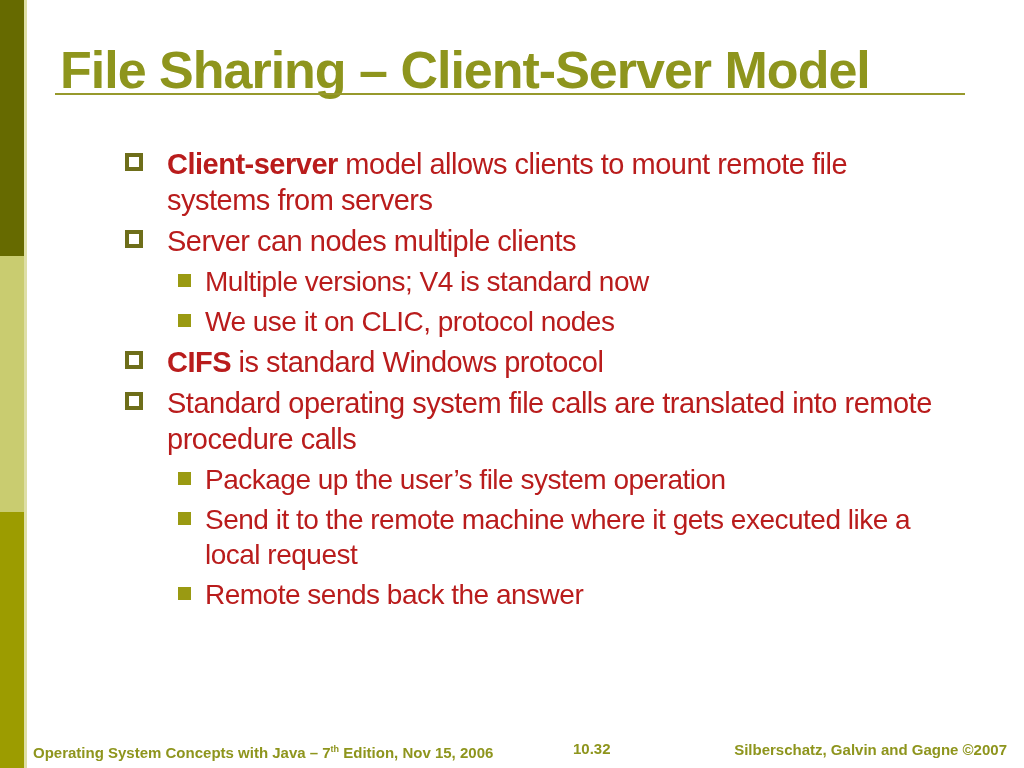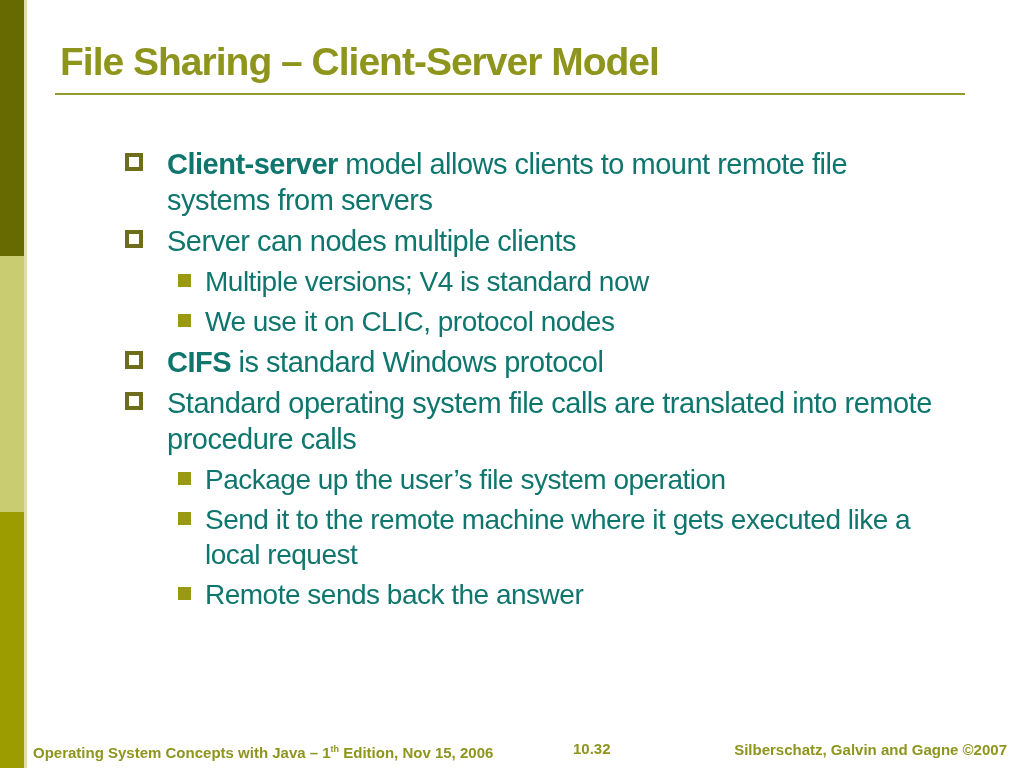--- a/index.html
+++ b/index.html
@@ -15,30 +15,30 @@
   
   .sidebar { position: absolute; left: 0; top: 0; width: 24px; height: 768px; }
   .seg-top    { position: absolute; left: 0; top: 0;     width: 24px; height: 256px; background: #666a00; }
   .seg-middle { position: absolute; left: 0; top: 256px; width: 24px; height: 256px; background: #c9cc70; }
   .seg-bottom { position: absolute; left: 0; top: 512px; width: 24px; height: 256px; background: #9c9c00; }
   .sidebar-edge { position: absolute; left: 24px; top: 0; width: 3px; height: 768px; background: #dedfa6; }
 
   
   .title {
     position: absolute; left: 60px; top: 40px; width: 920px;
-    font-size: 39px; font-weight: bold; letter-spacing: -1px;
+    font-size: 52px; font-weight: bold; letter-spacing: -1px;
     color: #8e951d; white-space: nowrap;
   }
   .title-rule {
     position: absolute; left: 55px; top: 93px; width: 910px; height: 2px;
     background: #97992c;
   }
 
   
-  .content { position: absolute; left: 125px; top: 146px; width: 815px; color: #0f766e; }
+  .content { position: absolute; left: 125px; top: 146px; width: 815px; color: #b91c1c; }
   .b { display: flex; align-items: flex-start; margin-bottom: 5px; }
   .b .txt b { font-weight: bold; }
   .l1 .marker {
     width: 18px; height: 18px; flex: none; margin-top: 7px;
     border: 4px solid #6e6e1a; background: #ffffff;
   }
   .l1 .txt { margin-left: 24px; font-size: 29px; line-height: 36px; letter-spacing: -0.5px; }
   .l2 { padding-left: 53px; }
   .l2 .marker {
     width: 13px; height: 13px; flex: none; margin-top: 10px;
@@ -114,19 +114,19 @@
       <span class="txt"><b></b><span>Send it to the remote machine where it gets executed like a local request</span></span>
     </div>
 
     <div class="b l2">
       <span class="marker"></span>
       <span class="txt"><b></b><span>Remote sends back the answer</span></span>
     </div>
 
   </div>
 
-  <div class="footer-left"><span>Operating System Concepts with Java – 1</span><span class="sup">th</span><span> Edition, Nov 15, 2006</span></div>
+  <div class="footer-left"><span>Operating System Concepts with Java – 7</span><span class="sup">th</span><span> Edition, Nov 15, 2006</span></div>
 
   <div class="footer-page">10.32</div>
 
   <div class="footer-right">Silberschatz, Galvin and Gagne ©2007</div>
 
 </div>
 
 </body></html>

